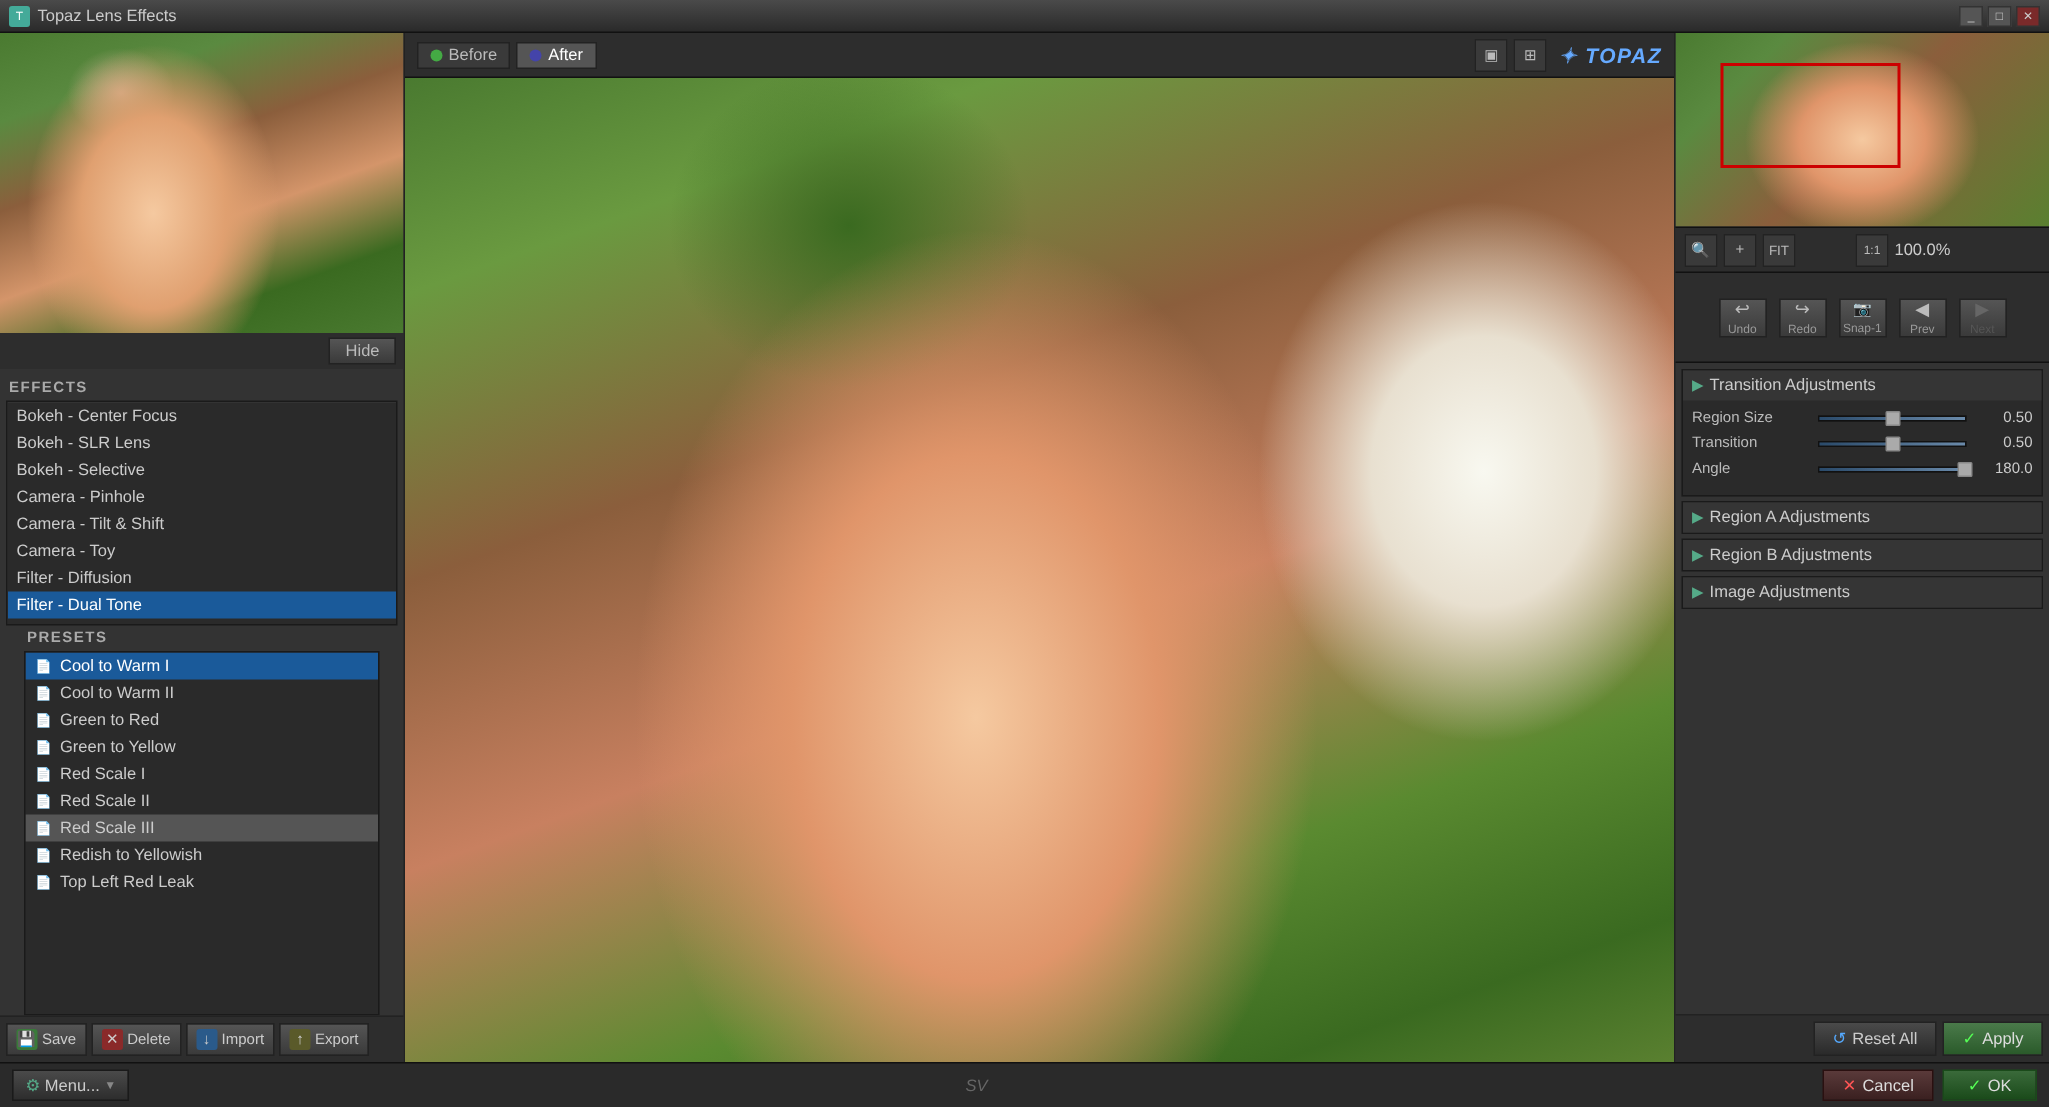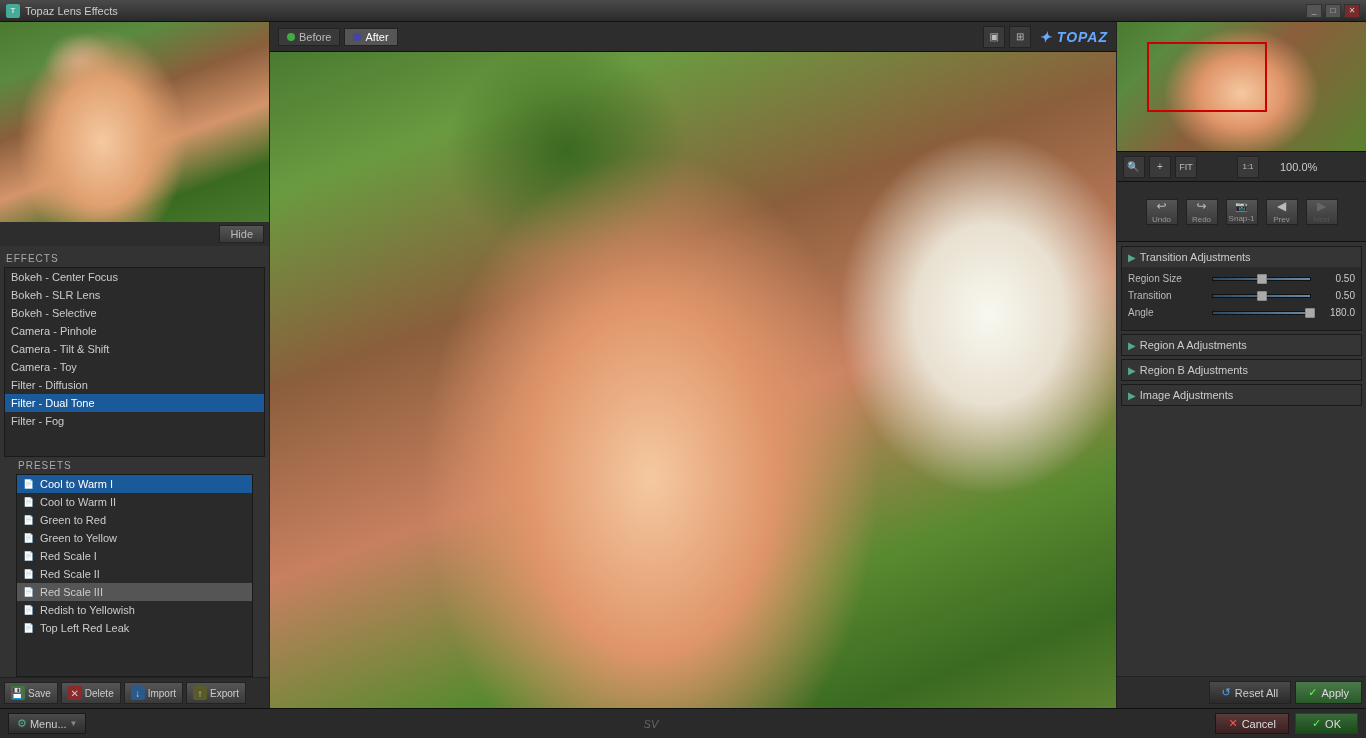--- a/index.html
+++ b/index.html
@@ -80,27 +80,27 @@
       font-size: 11px;
       cursor: pointer;
     }
 
     
     #effects-section {
       padding: 4px 4px 0;
     }
     .section-label {
       font-size: 10px;
-      font-weight: normal;
+      font-weight: bold;
       color: #aaa;
       letter-spacing: 1px;
       padding: 3px 2px;
     }
     #effects-list-container {
-      height: 190px;
+      height: 150px;
       background: #2a2a2a;
       border: 1px solid #1a1a1a;
       overflow-y: auto;
       position: relative;
     }
     #effects-list-container::-webkit-scrollbar { width: 10px; }
     #effects-list-container::-webkit-scrollbar-track { background: #2a2a2a; }
     #effects-list-container::-webkit-scrollbar-thumb { background: #555; }
     .effect-item {
       padding: 3px 6px;
@@ -289,21 +289,21 @@
       padding: 0 6px;
       gap: 4px;
     }
     .rt-icon {
       width: 22px; height: 22px;
       background: #3a3a3a;
       border: 1px solid #222;
       display: flex; align-items: center; justify-content: center;
       cursor: pointer; color: #bbb; font-size: 10px;
     }
-    .zoom-text { color: #ccc; font-size: 11px; margin-left: 17px; }
+    .zoom-text { color: #ccc; font-size: 11px; margin-left: 0; }
 
     #right-tools-row {
       height: 60px;
       background: #2d2d2d;
       border-bottom: 1px solid #111;
       display: flex;
       flex-direction: column;
       align-items: center;
       justify-content: center;
       gap: 4px;

